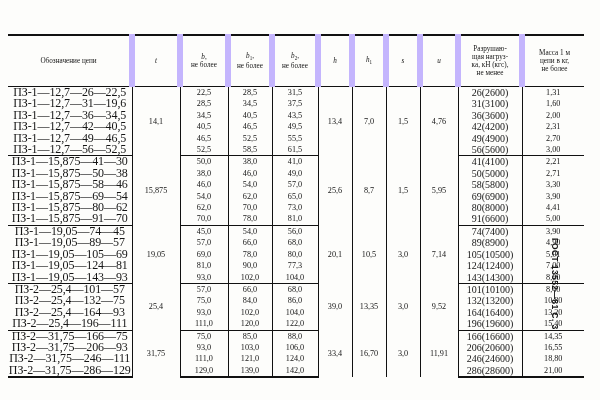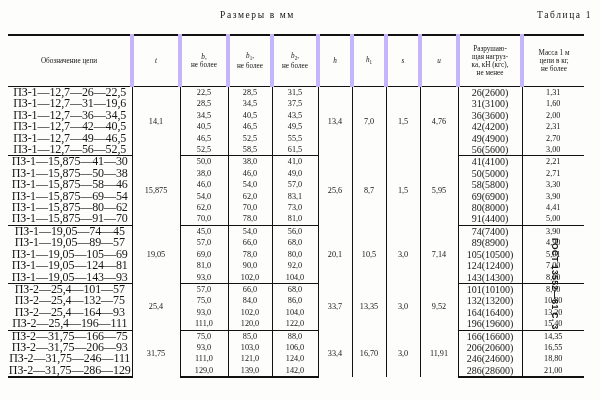--- a/index.html
+++ b/index.html
@@ -56,21 +56,21 @@
 
   
   .rule-top td{border-top:2.2px solid #111;}
   .hdr td{
     border-bottom:1.6px solid #111;
     height:50px;
     font-size:7.2px;
     line-height:1.12;
     padding:2px 1px;
   }
-  .hdr td.vl{border-left:4px solid #c4b5fd;}
+  .hdr td.vl{border-left:6px solid #c4b5fd;}
 
   .grp-end td{border-bottom:1.3px solid #111;}
   .tbl-end td{border-bottom:2.2px solid #111;}
 
   td.vl{border-left:1px solid #111;}
 
   td.desig{
     text-align:left;
     padding-left:22px;
     font-size:12px;
@@ -82,24 +82,20 @@
   tr.drow td{height:11.4px;line-height:11.4px;}
 
   .it{font-style:italic;}
   sub{font-size:70%;}
 </style>
 </head>
 <body>
 
 <div class="page">
 
-  <div class="caption-row">
-    <div class="cap-center">Размеры в мм</div>
-    <div class="cap-right">Таблица 1</div>
-  </div>
 
   <div class="gost">ГОСТ 13552—81 С. 3</div>
 
   <table class="tbl">
     <colgroup>
       <col style="width:124px">
         <col style="width:48px">
         <col style="width:48px">
       <col style="width:44px">
         <col style="width:46px">
@@ -203,38 +199,38 @@
           <td class="num vl">46,0</td>
           <td class="num vl">54,0</td>
           <td class="num vl">57,0</td>
           <td class="load vl">58(5800)</td>
           <td class="num vl">3,30</td>
         </tr>
         <tr class="drow">
           <td class="desig">ПЗ-1—15,875—69—54</td>
           <td class="num vl">54,0</td>
           <td class="num vl">62,0</td>
-          <td class="num vl">83,1</td>
+          <td class="num vl">65,0</td>
           <td class="load vl">69(6900)</td>
           <td class="num vl">3,90</td>
         </tr>
         <tr class="drow">
           <td class="desig">ПЗ-1—15,875—80—62</td>
           <td class="num vl">62,0</td>
           <td class="num vl">70,0</td>
           <td class="num vl">73,0</td>
           <td class="load vl">80(8000)</td>
           <td class="num vl">4,41</td>
         </tr>
         <tr class="drow grp-end">
           <td class="desig">ПЗ-1—15,875—91—70</td>
           <td class="num vl">70,0</td>
           <td class="num vl">78,0</td>
           <td class="num vl">81,0</td>
-          <td class="load vl">91(4400)</td>
+          <td class="load vl">91(6600)</td>
           <td class="num vl">5,00</td>
         </tr>
         <tr class="drow">
           <td class="desig">ПЗ-1—19,05—74—45</td>
           <td class="num vl" rowspan="5">19,05</td>
           <td class="num vl">45,0</td>
           <td class="num vl">54,0</td>
           <td class="num vl">56,0</td>
           <td class="num vl" rowspan="5">20,1</td>
           <td class="num vl" rowspan="5">10,5</td>
@@ -256,39 +252,39 @@
           <td class="num vl">69,0</td>
           <td class="num vl">78,0</td>
           <td class="num vl">80,0</td>
           <td class="load vl">105(10500)</td>
           <td class="num vl">5,91</td>
         </tr>
         <tr class="drow">
           <td class="desig">ПЗ-1—19,05—124—81</td>
           <td class="num vl">81,0</td>
           <td class="num vl">90,0</td>
-          <td class="num vl">92,0</td>
+          <td class="num vl">77,3</td>
           <td class="load vl">124(12400)</td>
           <td class="num vl">7,00</td>
         </tr>
         <tr class="drow grp-end">
           <td class="desig">ПЗ-1—19,05—143—93</td>
           <td class="num vl">93,0</td>
           <td class="num vl">102,0</td>
           <td class="num vl">104,0</td>
           <td class="load vl">143(14300)</td>
           <td class="num vl">8,00</td>
         </tr>
         <tr class="drow">
           <td class="desig">ПЗ-2—25,4—101—57</td>
           <td class="num vl" rowspan="4">25,4</td>
           <td class="num vl">57,0</td>
           <td class="num vl">66,0</td>
           <td class="num vl">68,0</td>
-          <td class="num vl" rowspan="4">33,7</td>
+          <td class="num vl" rowspan="4">39,0</td>
           <td class="num vl" rowspan="4">13,35</td>
           <td class="num vl" rowspan="4">3,0</td>
           <td class="num vl" rowspan="4">9,52</td>
           <td class="load vl">101(10100)</td>
           <td class="num vl">8,40</td>
         </tr>
         <tr class="drow">
           <td class="desig">ПЗ-2—25,4—132—75</td>
           <td class="num vl">75,0</td>
           <td class="num vl">84,0</td>

